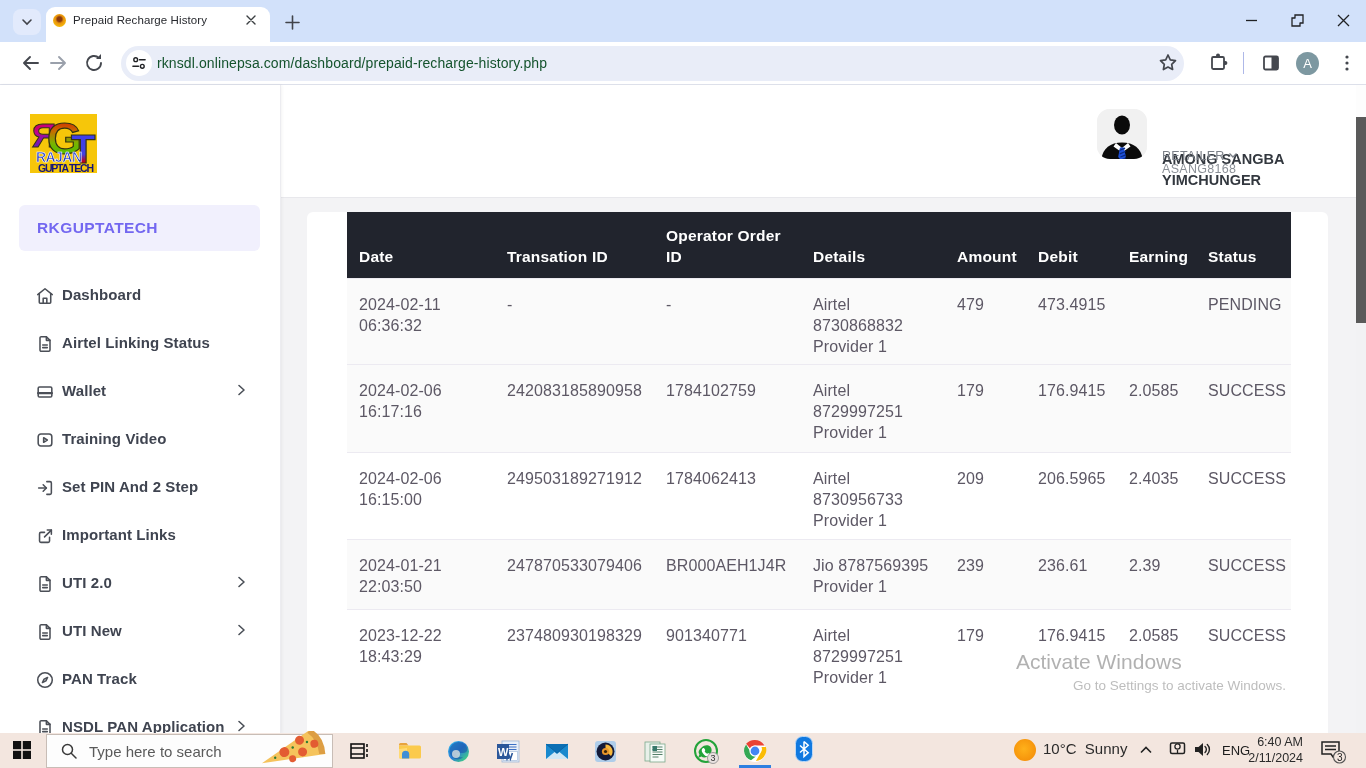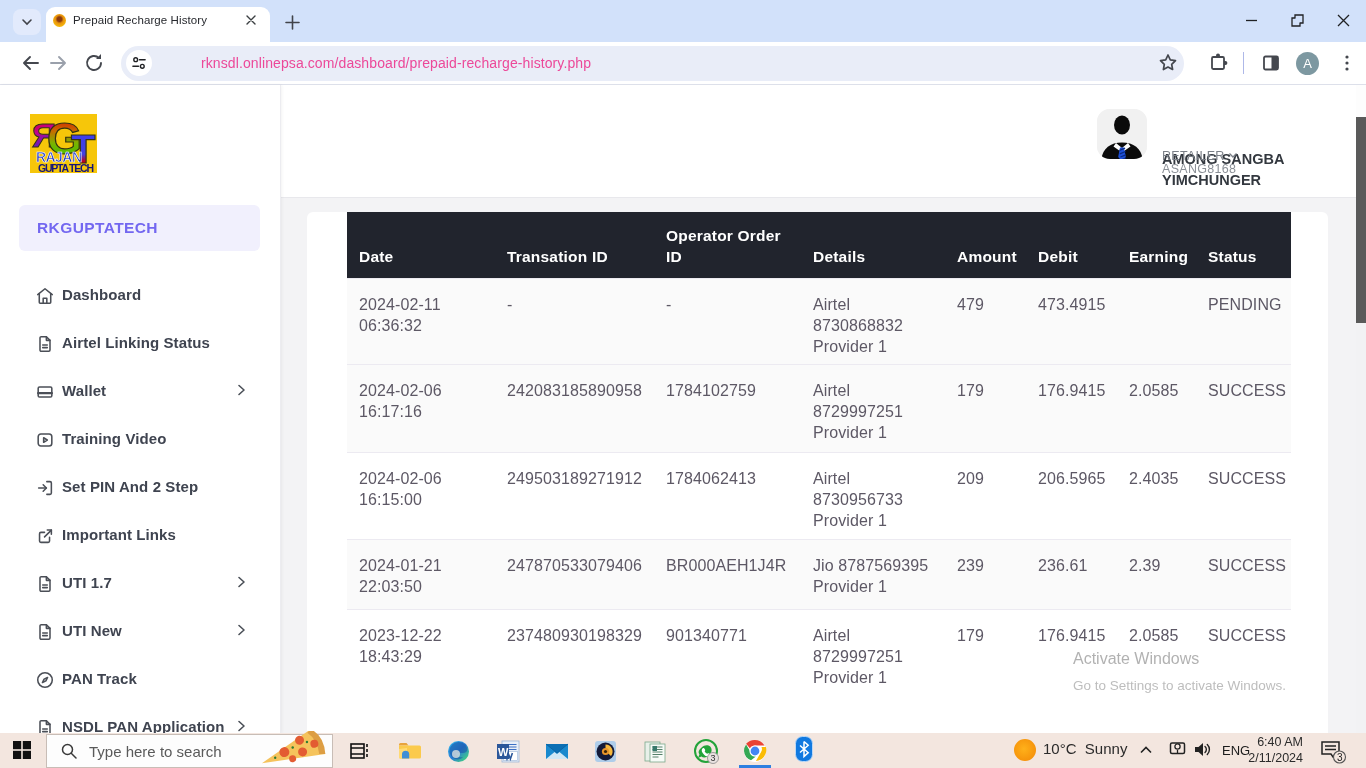--- a/index.html
+++ b/index.html
@@ -15,21 +15,21 @@
 #tabtitle { left:73px; top:14px; font-size:11.5px; color:#27292e; letter-spacing:0.1px;}
 #tabclose { left:245px; top:13px; font-size:14px; color:#3c4043; }
 #newtab { left:278px; top:8px; width:28px; height:28px; color:#41434a; display:flex; align-items:center; justify-content:center; }
 .winbtn { top:0px; width:46px; height:40px; display:flex; align-items:center; justify-content:center; }
 
 
 #toolbar { left:0; top:42px; width:1366px; height:43px; background:#fff; border-bottom:1px solid #dde0ea; }
 .navic { top:50px; width:26px; height:26px; color:#44474e; }
 #omnibox { left:121px; top:46px; width:1063px; height:35px; border-radius:18px; background:#e9edf8; }
 #siteinfo { left:126px; top:50px; width:26px; height:26px; border-radius:50%; background:#fff; }
-#url { left:157px; top:55px; font-size:14px; color:#ec4899; letter-spacing:0.1px;margin-left:44px; }
+#url { left:157px; top:55px; font-size:14px; color:#14532d; letter-spacing:0.1px; }
 
 
 #pagebg { left:281px; top:198px; width:1075px; height:535px; background:#f3f3f5; }
 #headerband { left:281px; top:85px; width:1075px; height:113px; background:#fff; border-bottom:1px solid #e8e8ec; }
 #sidebar { left:0; top:85px; width:281px; height:648px; background:#fff; border-right:1px solid #ececf0; box-shadow:1px 0 3px rgba(0,0,0,0.05); }
 #card { left:307px; top:212px; width:1021px; height:521px; background:#fff; border-radius:6px 6px 0 0; }
 
 
 #rkpill { left:19px; top:205px; width:241px; height:46px; background:#f1f0fd; border-radius:6px; }
 #rktext { left:37px; top:219px; font-size:15.5px; font-weight:bold; color:#7367f0; letter-spacing:0.4px; }
@@ -44,21 +44,21 @@
 #pid { left:1162px; top:162px; font-size:12.5px; color:#8b9097; letter-spacing:0.3px; }
 
 
 #tbl { left:347px; top:212px; width:944px; border-collapse:collapse; table-layout:fixed; }
 #tbl th { background:#21242d; color:#fff; line-height:21px; font-size:15.5px; text-align:left; vertical-align:bottom; padding:0 6px 11px 12px; font-weight:bold; letter-spacing:0.2px; }
 #tbl td { font-size:16px; color:#5d5865; vertical-align:top; padding:15px 6px 0 12px; line-height:21px; letter-spacing:0.1px; }
 #tbl tr.g td { background:#fafafa; }
 #tbl tbody tr { border-top:1px solid #eceaf1; }
 
 
-#wm1 { left:1073px; top:650px; font-size:16px; color:rgba(121,121,121,0.58); }
+#wm1 { left:1016px; top:650px; font-size:21px; color:rgba(121,121,121,0.58); }
 #wm2 { left:1073px; top:678px; font-size:13.5px; color:rgba(134,134,134,0.55); }
 
 
 #sbtrack { left:1356px; top:85px; width:10px; height:648px; background:#f2f2f4; }
 #sbthumb { left:1356px; top:117px; width:10px; height:206px; background:#5a5a5a; }
 
 
 #taskbar { left:0; top:733px; width:1366px; height:35px; background:#f3e6df; }
 #searchbox { left:46px; top:734px; width:287px; height:34px; background:#fdfdfd; border:1px solid #c8bdb6; display:flex; align-items:center; }
 #searchtxt { position:absolute; left:42px; font-size:15px; color:#5a5a5a; }
@@ -231,21 +231,21 @@
           <path d="M18 4.5L10.5 12" fill="none"></path>
         </svg>
     <span class="mlabel">Important Links</span>
   </div>
       <div class="mitem abs" style="top:570px;">
     <svg width="20" height="20" viewBox="0 0 22 22" stroke="#4b4f57" stroke-width="1.7" stroke-linecap="round" stroke-linejoin="round">
           <path d="M12.5 3H6.8A1.3 1.3 0 0 0 5.5 4.3v13.4A1.3 1.3 0 0 0 6.8 19h8.4a1.3 1.3 0 0 0 1.3-1.3V7z" fill="none"></path>
           <path d="M12.5 3v4h4" fill="none"></path>
           <path d="M8.5 12h5M8.5 15h5" fill="none"></path>
         </svg>
-    <span class="mlabel">UTI 1.7</span>
+    <span class="mlabel">UTI 2.0</span>
   </div>
       <div class="mchev abs" style="top:575px;"><svg width="14" height="14" viewBox="0 0 14 14">
           <path d="M5 2.5L10 7l-5 4.5" fill="none" stroke="#4b5058" stroke-width="1.6" stroke-linecap="round" stroke-linejoin="round"></path>
         </svg></div>
       <div class="mitem abs" style="top:618px;">
     <svg width="20" height="20" viewBox="0 0 22 22" stroke="#4b4f57" stroke-width="1.7" stroke-linecap="round" stroke-linejoin="round">
           <path d="M12.5 3H6.8A1.3 1.3 0 0 0 5.5 4.3v13.4A1.3 1.3 0 0 0 6.8 19h8.4a1.3 1.3 0 0 0 1.3-1.3V7z" fill="none"></path>
           <path d="M12.5 3v4h4" fill="none"></path>
           <path d="M8.5 12h5M8.5 15h5" fill="none"></path>
         </svg>

